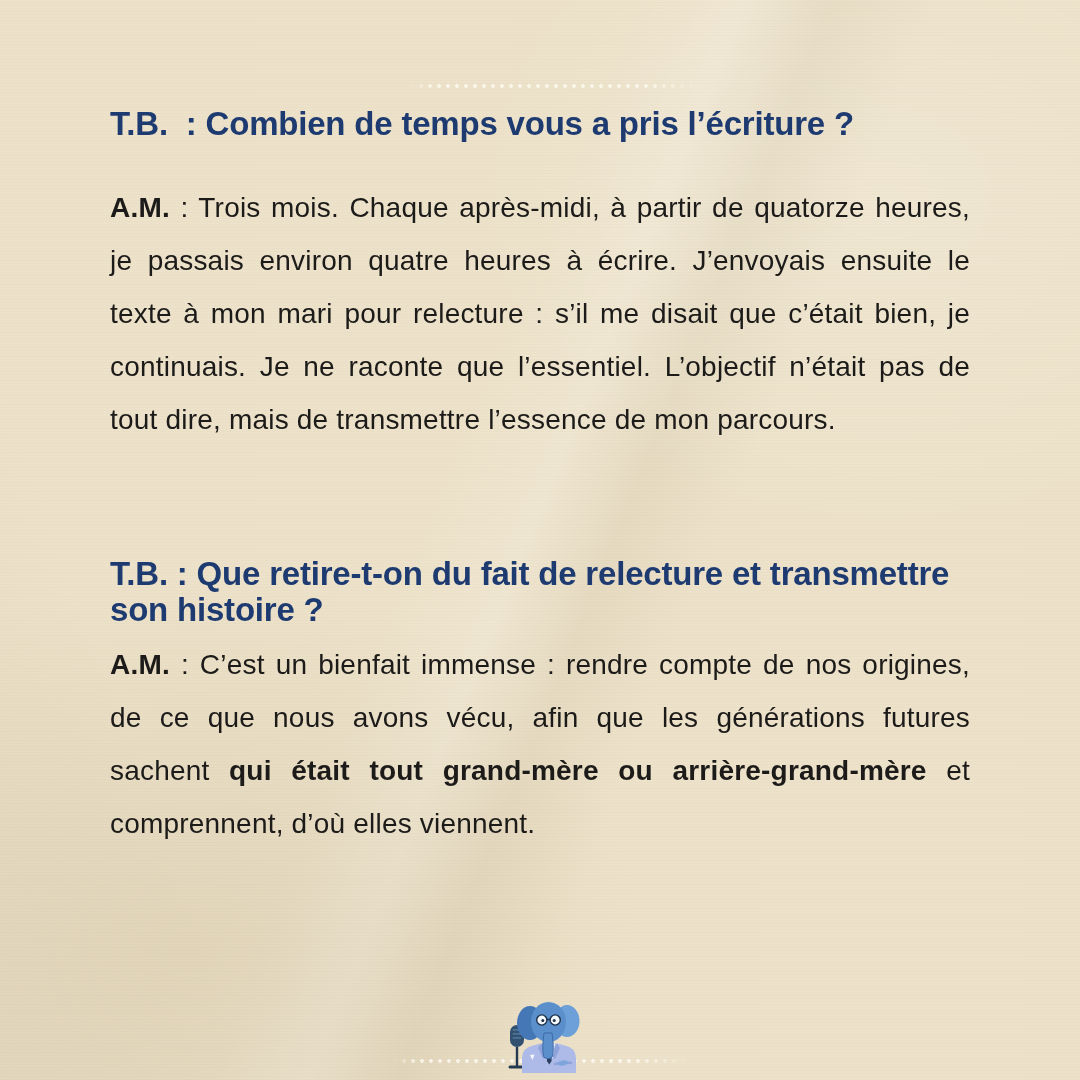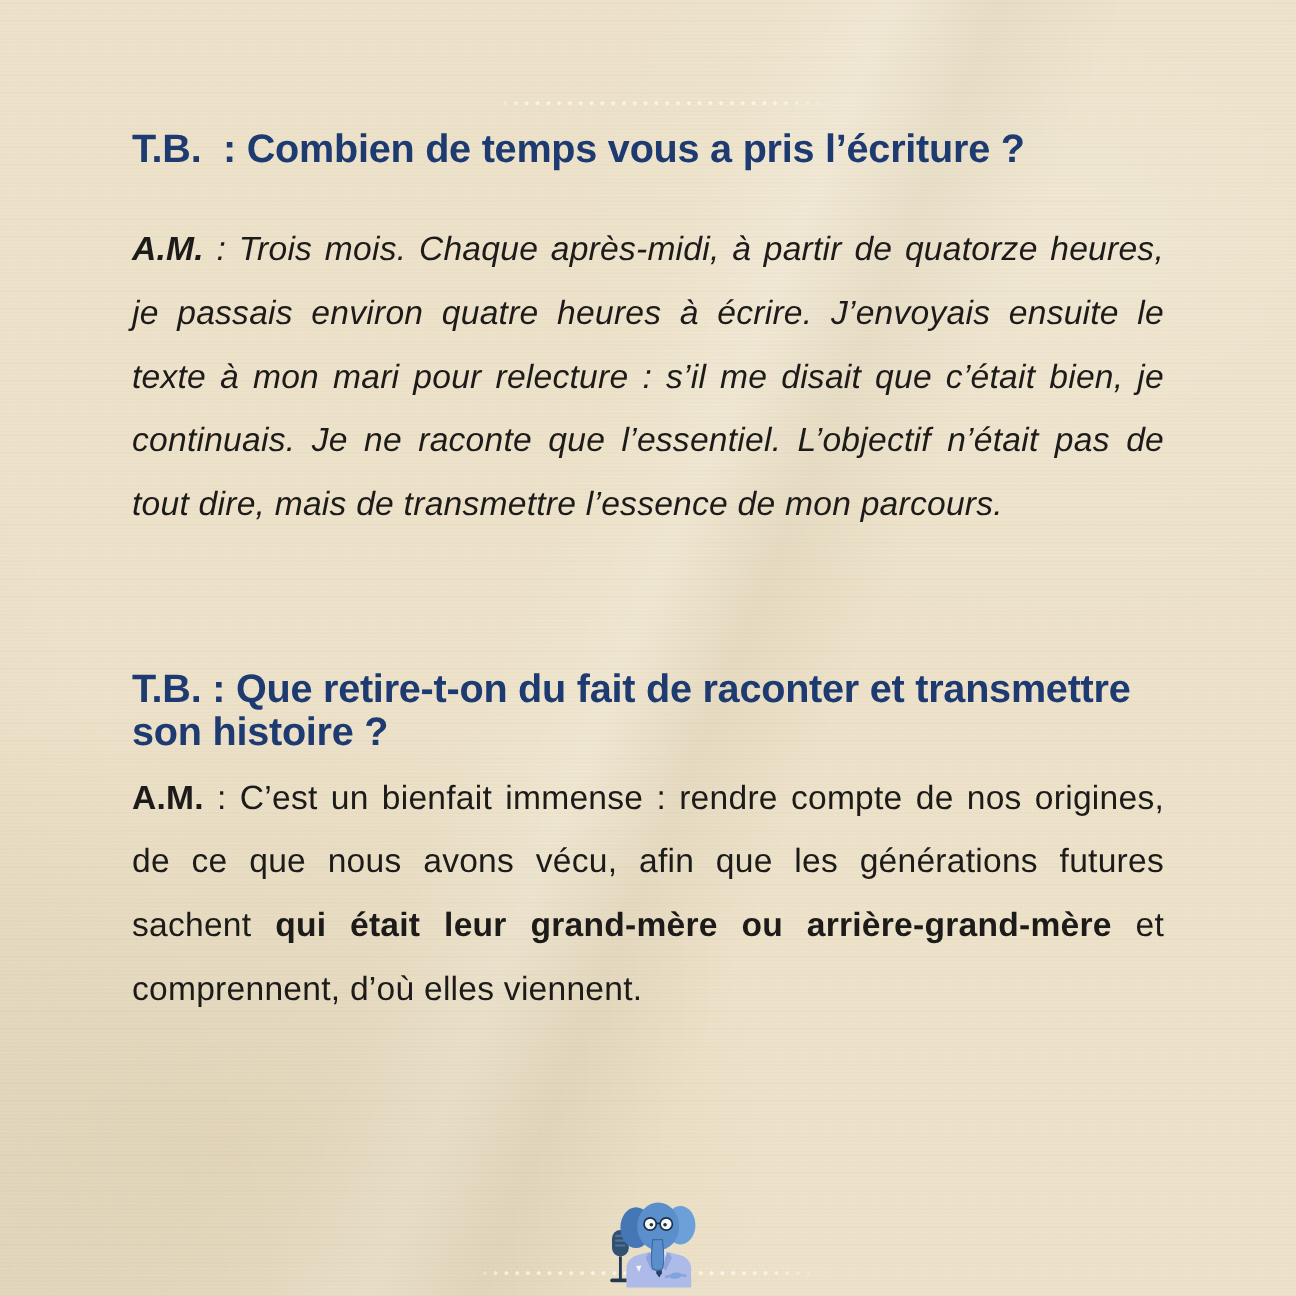--- a/index.html
+++ b/index.html
@@ -54,21 +54,21 @@
   .q2 { top: 556px; }
 
   .answer {
     position: absolute; left: 0; width: 860px;
     font-size: 28px;
     line-height: 53px;
     color: #1c1b19;
     text-align: justify;
     letter-spacing: 0.2px;
   }
-  .a1 { top: 181px; font-style: italic; }
+  .a1 { top: 181px; }
   .a2 { top: 638px; }
   .answer .label { font-weight: 700; }
   .answer .bold  { font-weight: 700; }
 
   .logo {
     position: absolute;
     left: 503px; top: 998px;
     width: 84px; height: 78px;
     z-index: 3;
   }
@@ -80,23 +80,23 @@
 
   <div class="dotted-sep top"></div>
   <div class="dotted-sep bottom"></div>
 
   <div class="content">
 
     <div class="question q1">T.B.  : Combien de temps vous a pris l’écriture ?</div>
 
     <div class="answer a1"><span class="label">A.M.</span><span> : Trois mois. Chaque après-midi, à partir de quatorze heures, je passais environ quatre heures à écrire. J’envoyais ensuite le texte à mon mari pour relecture : s’il me disait que c’était bien, je continuais. Je ne raconte que l’essentiel. L’objectif n’était pas de tout dire, mais de transmettre l’essence de mon parcours.</span></div>
 
-    <div class="question q2">T.B. : Que retire-t-on du fait de raconter et transmettre son histoire ?</div>
+    <div class="question q2">T.B. : Que retire-t-on du fait de relecture et transmettre son histoire ?</div>
 
-    <div class="answer a2"><span class="label">A.M.</span><span> : C’est un bienfait immense : rendre compte de nos origines, de ce que nous avons vécu, afin que les générations futures sachent </span><span class="bold">qui était leur grand-mère ou arrière-grand-mère</span><span> et comprennent, d’où elles viennent.</span></div>
+    <div class="answer a2"><span class="label">A.M.</span><span> : C’est un bienfait immense : rendre compte de nos origines, de ce que nous avons vécu, afin que les générations futures sachent </span><span class="bold">qui était tout grand-mère ou arrière-grand-mère</span><span> et comprennent, d’où elles viennent.</span></div>
 
   </div>
 
   <svg class="logo" viewBox="0 0 84 78" xmlns="http://www.w3.org/2000/svg">
 
     <g>
       <rect x="7" y="27" width="14" height="22" rx="7" fill="#32506f"></rect>
       <rect x="9.5" y="31" width="9" height="1.8" rx="0.9" fill="#4d7397"></rect>
       <rect x="9.5" y="35" width="9" height="1.8" rx="0.9" fill="#4d7397"></rect>
       <rect x="9.5" y="39" width="9" height="1.8" rx="0.9" fill="#4d7397"></rect>

